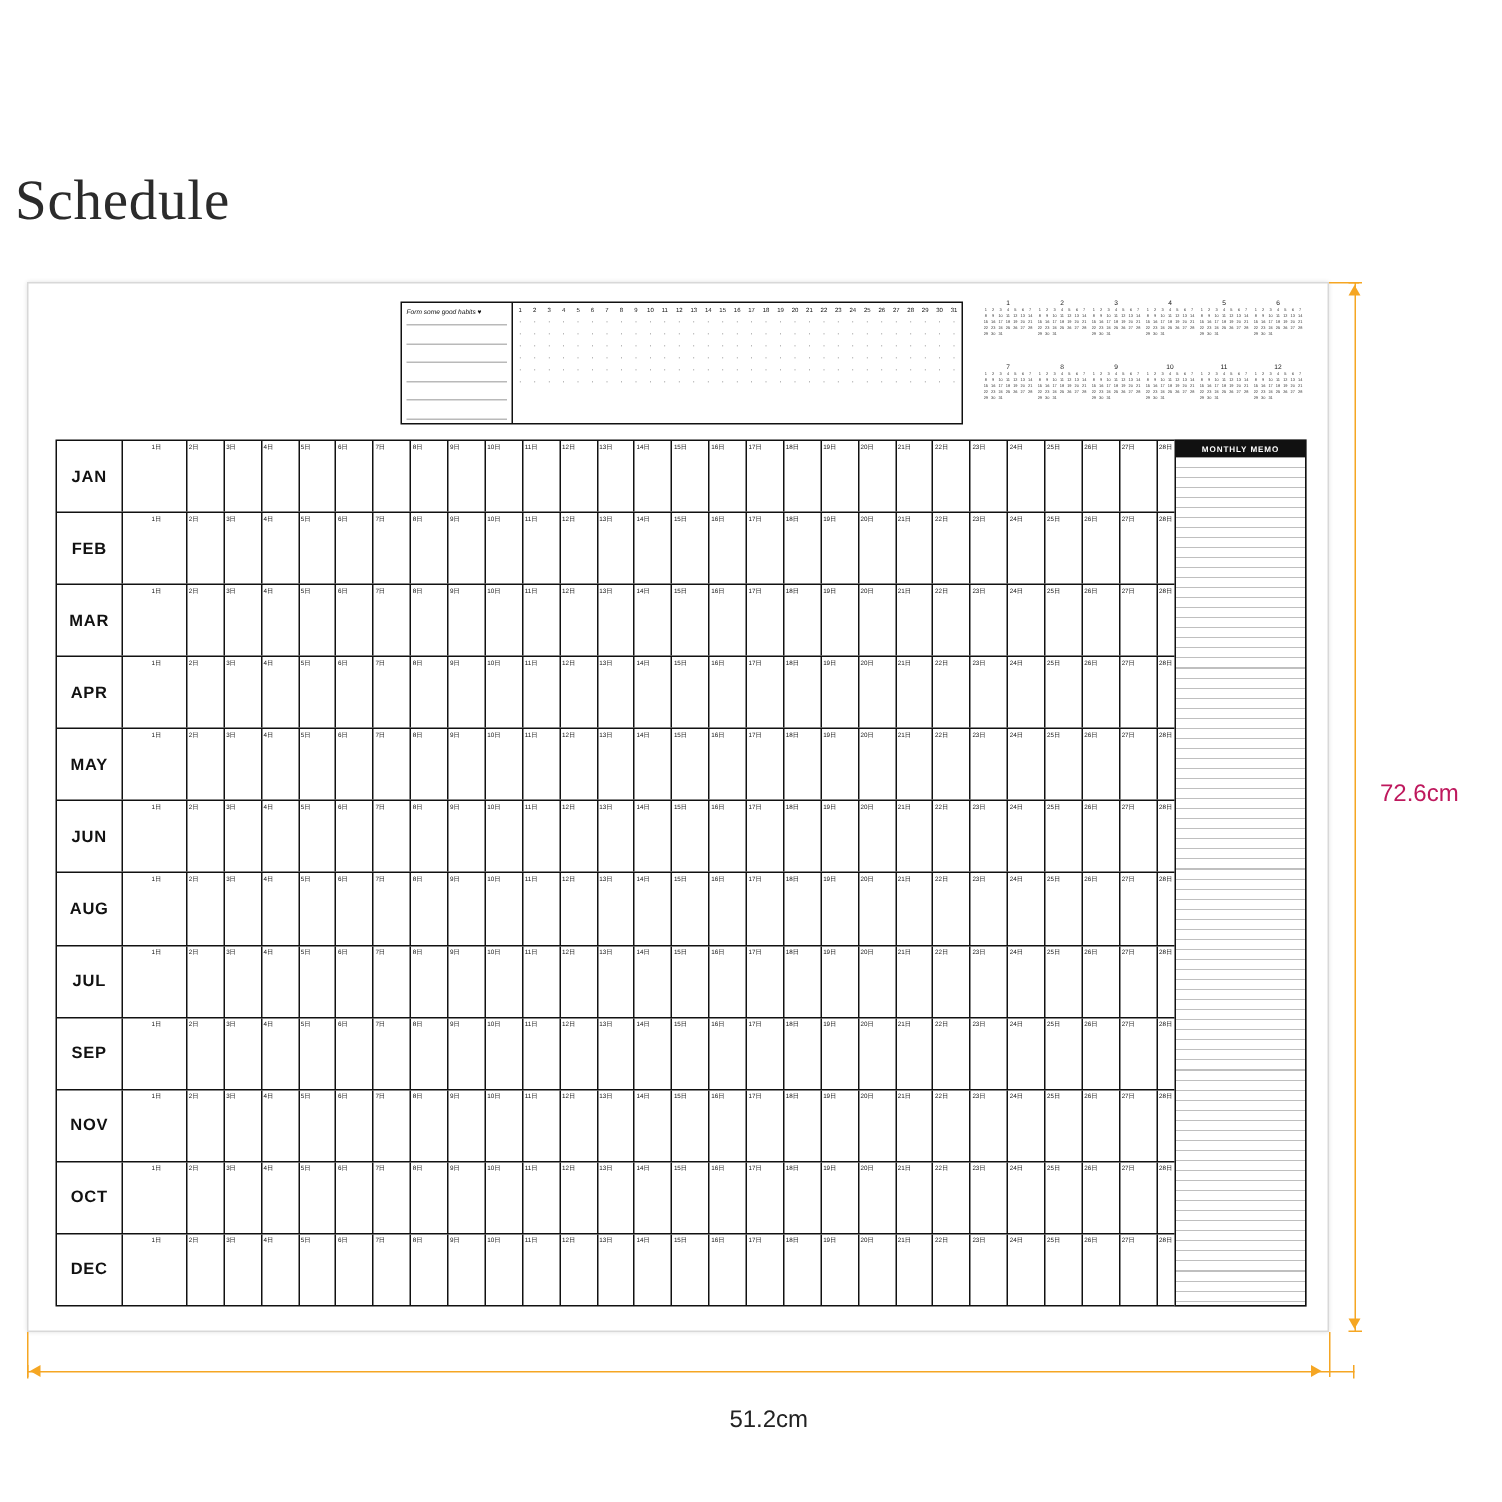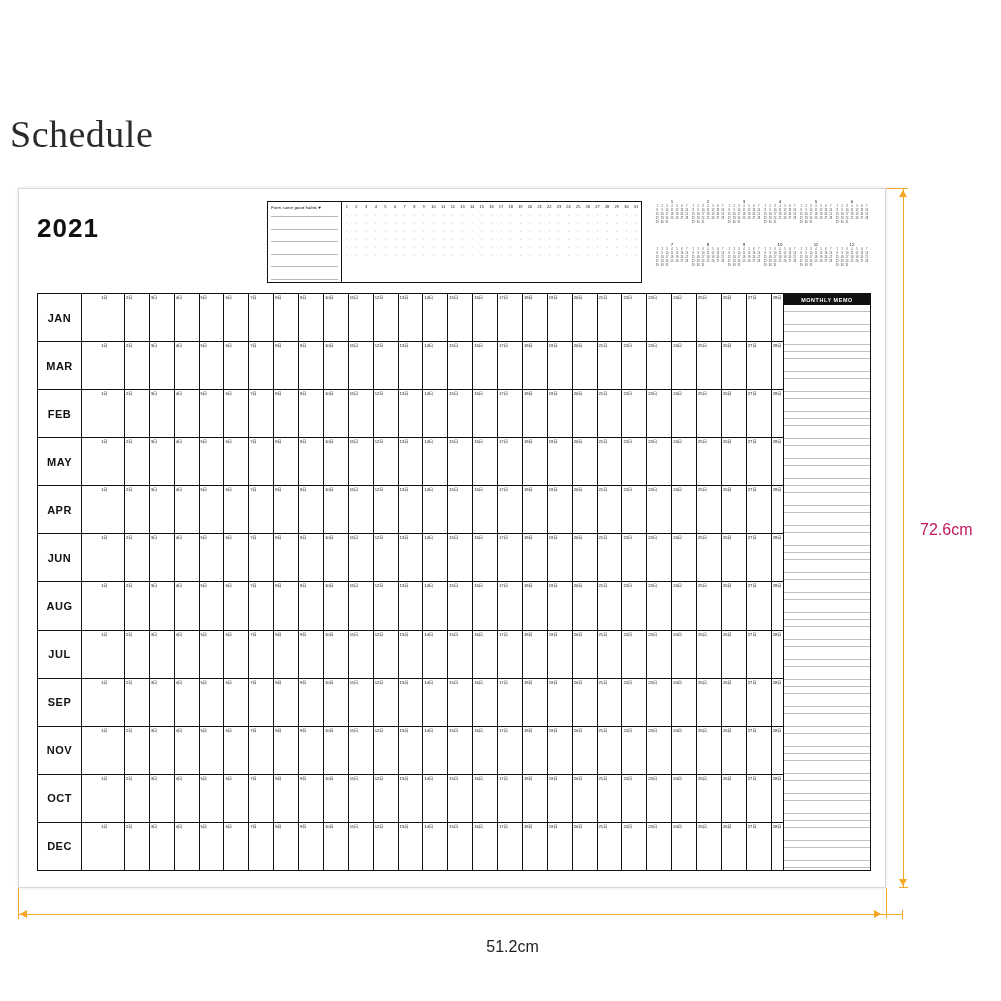--- a/index.html
+++ b/index.html
@@ -374,21 +374,20 @@
 </head>
 <body>
 
 <div id="page-title">Schedule</div>
 
 <div id="poster">
 
   <div class="poster-head">
 
     <div class="brand">
-      <div class="brand-year">2021</div>
     </div>
 
     <div class="habits">
       <div class="habits-left">
         <div class="habits-label">Form some good habits ♥</div>
         <div class="habit-lines" id="habit-lines">
             <i></i>
             <i></i>
             <i></i>
             <i></i>
@@ -1210,118 +1209,20 @@
           </div>
           <div class="day">
             <span class="dn">30日</span>
           </div>
           <div class="day">
             <span class="dn">31日</span>
           </div>
         </div>
       </div>
       <div class="month-row">
-        <div class="month-name">MAR</div>
-        <div class="days">
-          <div class="day">
-            <span class="dn">1日</span>
-          </div>
-          <div class="day">
-            <span class="dn">2日</span>
-          </div>
-          <div class="day">
-            <span class="dn">3日</span>
-          </div>
-          <div class="day">
-            <span class="dn">4日</span>
-          </div>
-          <div class="day">
-            <span class="dn">5日</span>
-          </div>
-          <div class="day">
-            <span class="dn">6日</span>
-          </div>
-          <div class="day">
-            <span class="dn">7日</span>
-          </div>
-          <div class="day">
-            <span class="dn">8日</span>
-          </div>
-          <div class="day">
-            <span class="dn">9日</span>
-          </div>
-          <div class="day">
-            <span class="dn">10日</span>
-          </div>
-          <div class="day">
-            <span class="dn">11日</span>
-          </div>
-          <div class="day">
-            <span class="dn">12日</span>
-          </div>
-          <div class="day">
-            <span class="dn">13日</span>
-          </div>
-          <div class="day">
-            <span class="dn">14日</span>
-          </div>
-          <div class="day">
-            <span class="dn">15日</span>
-          </div>
-          <div class="day">
-            <span class="dn">16日</span>
-          </div>
-          <div class="day">
-            <span class="dn">17日</span>
-          </div>
-          <div class="day">
-            <span class="dn">18日</span>
-          </div>
-          <div class="day">
-            <span class="dn">19日</span>
-          </div>
-          <div class="day">
-            <span class="dn">20日</span>
-          </div>
-          <div class="day">
-            <span class="dn">21日</span>
-          </div>
-          <div class="day">
-            <span class="dn">22日</span>
-          </div>
-          <div class="day">
-            <span class="dn">23日</span>
-          </div>
-          <div class="day">
-            <span class="dn">24日</span>
-          </div>
-          <div class="day">
-            <span class="dn">25日</span>
-          </div>
-          <div class="day">
-            <span class="dn">26日</span>
-          </div>
-          <div class="day">
-            <span class="dn">27日</span>
-          </div>
-          <div class="day">
-            <span class="dn">28日</span>
-          </div>
-          <div class="day">
-            <span class="dn">29日</span>
-          </div>
-          <div class="day">
-            <span class="dn">30日</span>
-          </div>
-          <div class="day">
-            <span class="dn">31日</span>
-          </div>
-        </div>
-      </div>
-      <div class="month-row">
         <div class="month-name">FEB</div>
         <div class="days">
           <div class="day">
             <span class="dn">1日</span>
           </div>
           <div class="day">
             <span class="dn">2日</span>
           </div>
           <div class="day">
             <span class="dn">3日</span>
@@ -1400,21 +1301,21 @@
           </div>
           <div class="day">
             <span class="dn">28日</span>
           </div>
           <div class="day empty"></div>
           <div class="day empty"></div>
           <div class="day empty"></div>
         </div>
       </div>
       <div class="month-row">
-        <div class="month-name">MAY</div>
+        <div class="month-name">MAR</div>
         <div class="days">
           <div class="day">
             <span class="dn">1日</span>
           </div>
           <div class="day">
             <span class="dn">2日</span>
           </div>
           <div class="day">
             <span class="dn">3日</span>
           </div>
@@ -1591,20 +1492,118 @@
           <div class="day">
             <span class="dn">28日</span>
           </div>
           <div class="day">
             <span class="dn">29日</span>
           </div>
           <div class="day">
             <span class="dn">30日</span>
           </div>
           <div class="day empty"></div>
+        </div>
+      </div>
+      <div class="month-row">
+        <div class="month-name">MAY</div>
+        <div class="days">
+          <div class="day">
+            <span class="dn">1日</span>
+          </div>
+          <div class="day">
+            <span class="dn">2日</span>
+          </div>
+          <div class="day">
+            <span class="dn">3日</span>
+          </div>
+          <div class="day">
+            <span class="dn">4日</span>
+          </div>
+          <div class="day">
+            <span class="dn">5日</span>
+          </div>
+          <div class="day">
+            <span class="dn">6日</span>
+          </div>
+          <div class="day">
+            <span class="dn">7日</span>
+          </div>
+          <div class="day">
+            <span class="dn">8日</span>
+          </div>
+          <div class="day">
+            <span class="dn">9日</span>
+          </div>
+          <div class="day">
+            <span class="dn">10日</span>
+          </div>
+          <div class="day">
+            <span class="dn">11日</span>
+          </div>
+          <div class="day">
+            <span class="dn">12日</span>
+          </div>
+          <div class="day">
+            <span class="dn">13日</span>
+          </div>
+          <div class="day">
+            <span class="dn">14日</span>
+          </div>
+          <div class="day">
+            <span class="dn">15日</span>
+          </div>
+          <div class="day">
+            <span class="dn">16日</span>
+          </div>
+          <div class="day">
+            <span class="dn">17日</span>
+          </div>
+          <div class="day">
+            <span class="dn">18日</span>
+          </div>
+          <div class="day">
+            <span class="dn">19日</span>
+          </div>
+          <div class="day">
+            <span class="dn">20日</span>
+          </div>
+          <div class="day">
+            <span class="dn">21日</span>
+          </div>
+          <div class="day">
+            <span class="dn">22日</span>
+          </div>
+          <div class="day">
+            <span class="dn">23日</span>
+          </div>
+          <div class="day">
+            <span class="dn">24日</span>
+          </div>
+          <div class="day">
+            <span class="dn">25日</span>
+          </div>
+          <div class="day">
+            <span class="dn">26日</span>
+          </div>
+          <div class="day">
+            <span class="dn">27日</span>
+          </div>
+          <div class="day">
+            <span class="dn">28日</span>
+          </div>
+          <div class="day">
+            <span class="dn">29日</span>
+          </div>
+          <div class="day">
+            <span class="dn">30日</span>
+          </div>
+          <div class="day">
+            <span class="dn">31日</span>
+          </div>
         </div>
       </div>
       <div class="month-row">
         <div class="month-name">JUN</div>
         <div class="days">
           <div class="day">
             <span class="dn">1日</span>
           </div>
           <div class="day">
             <span class="dn">2日</span>

